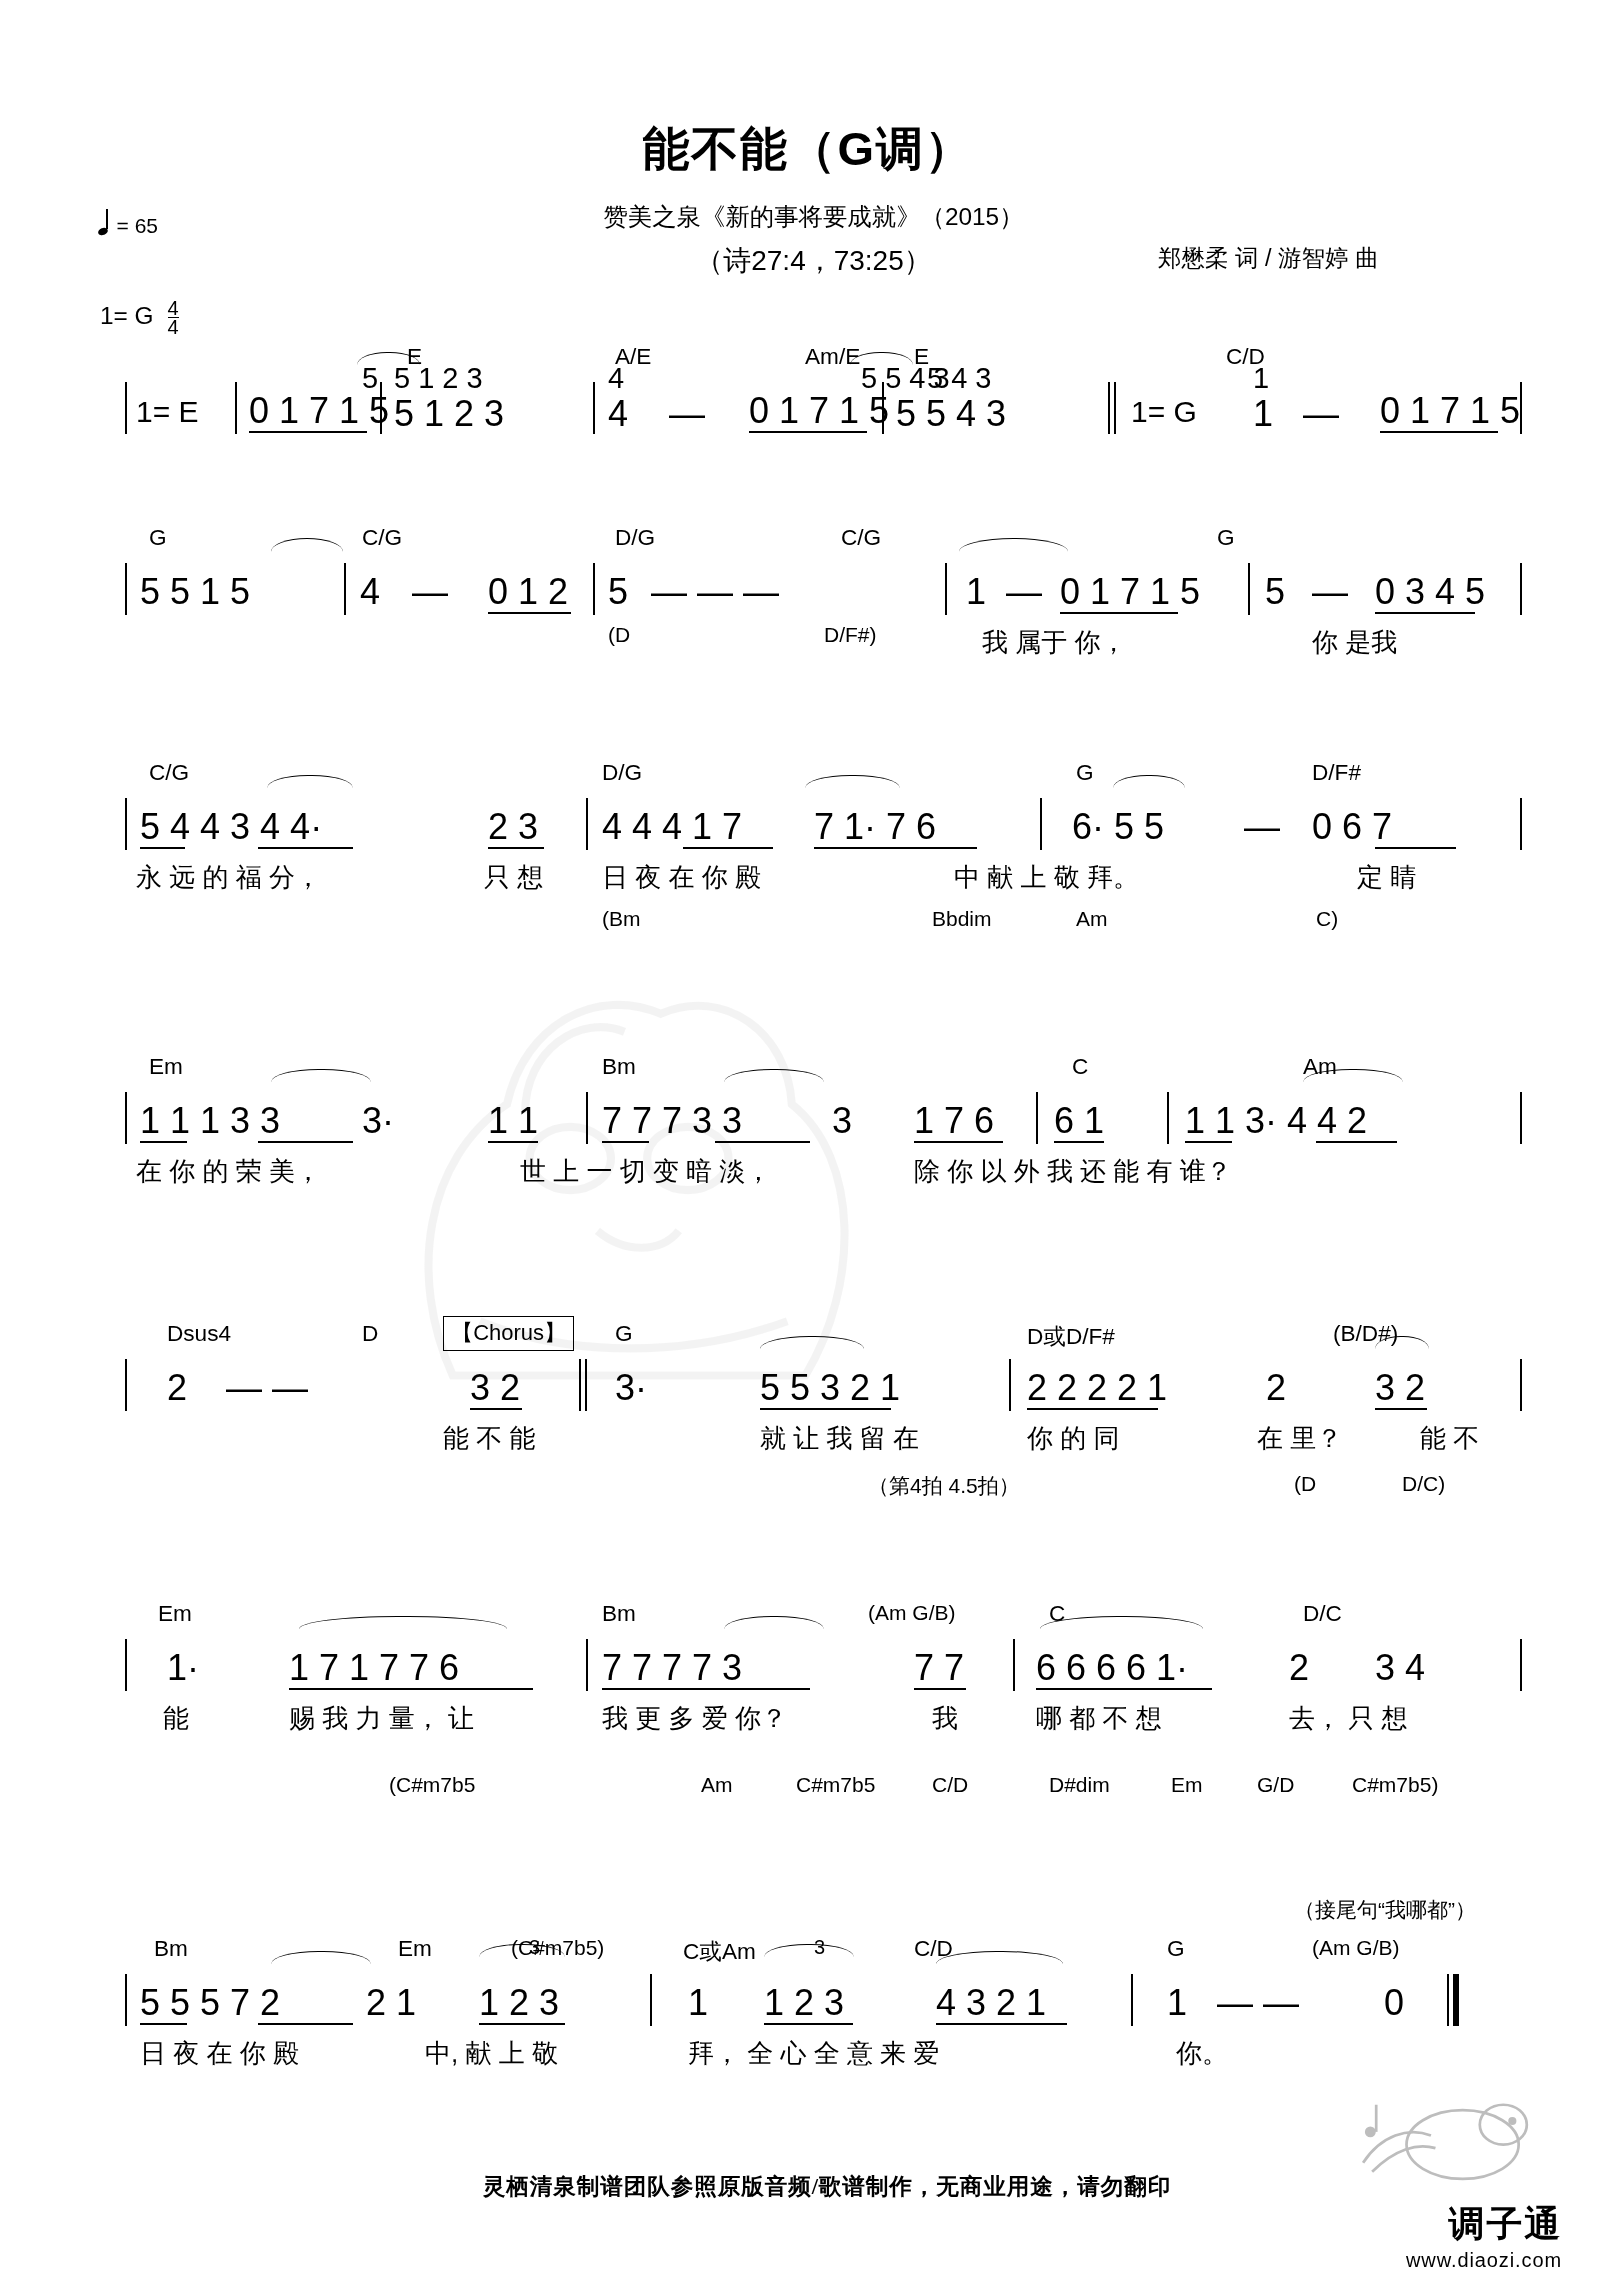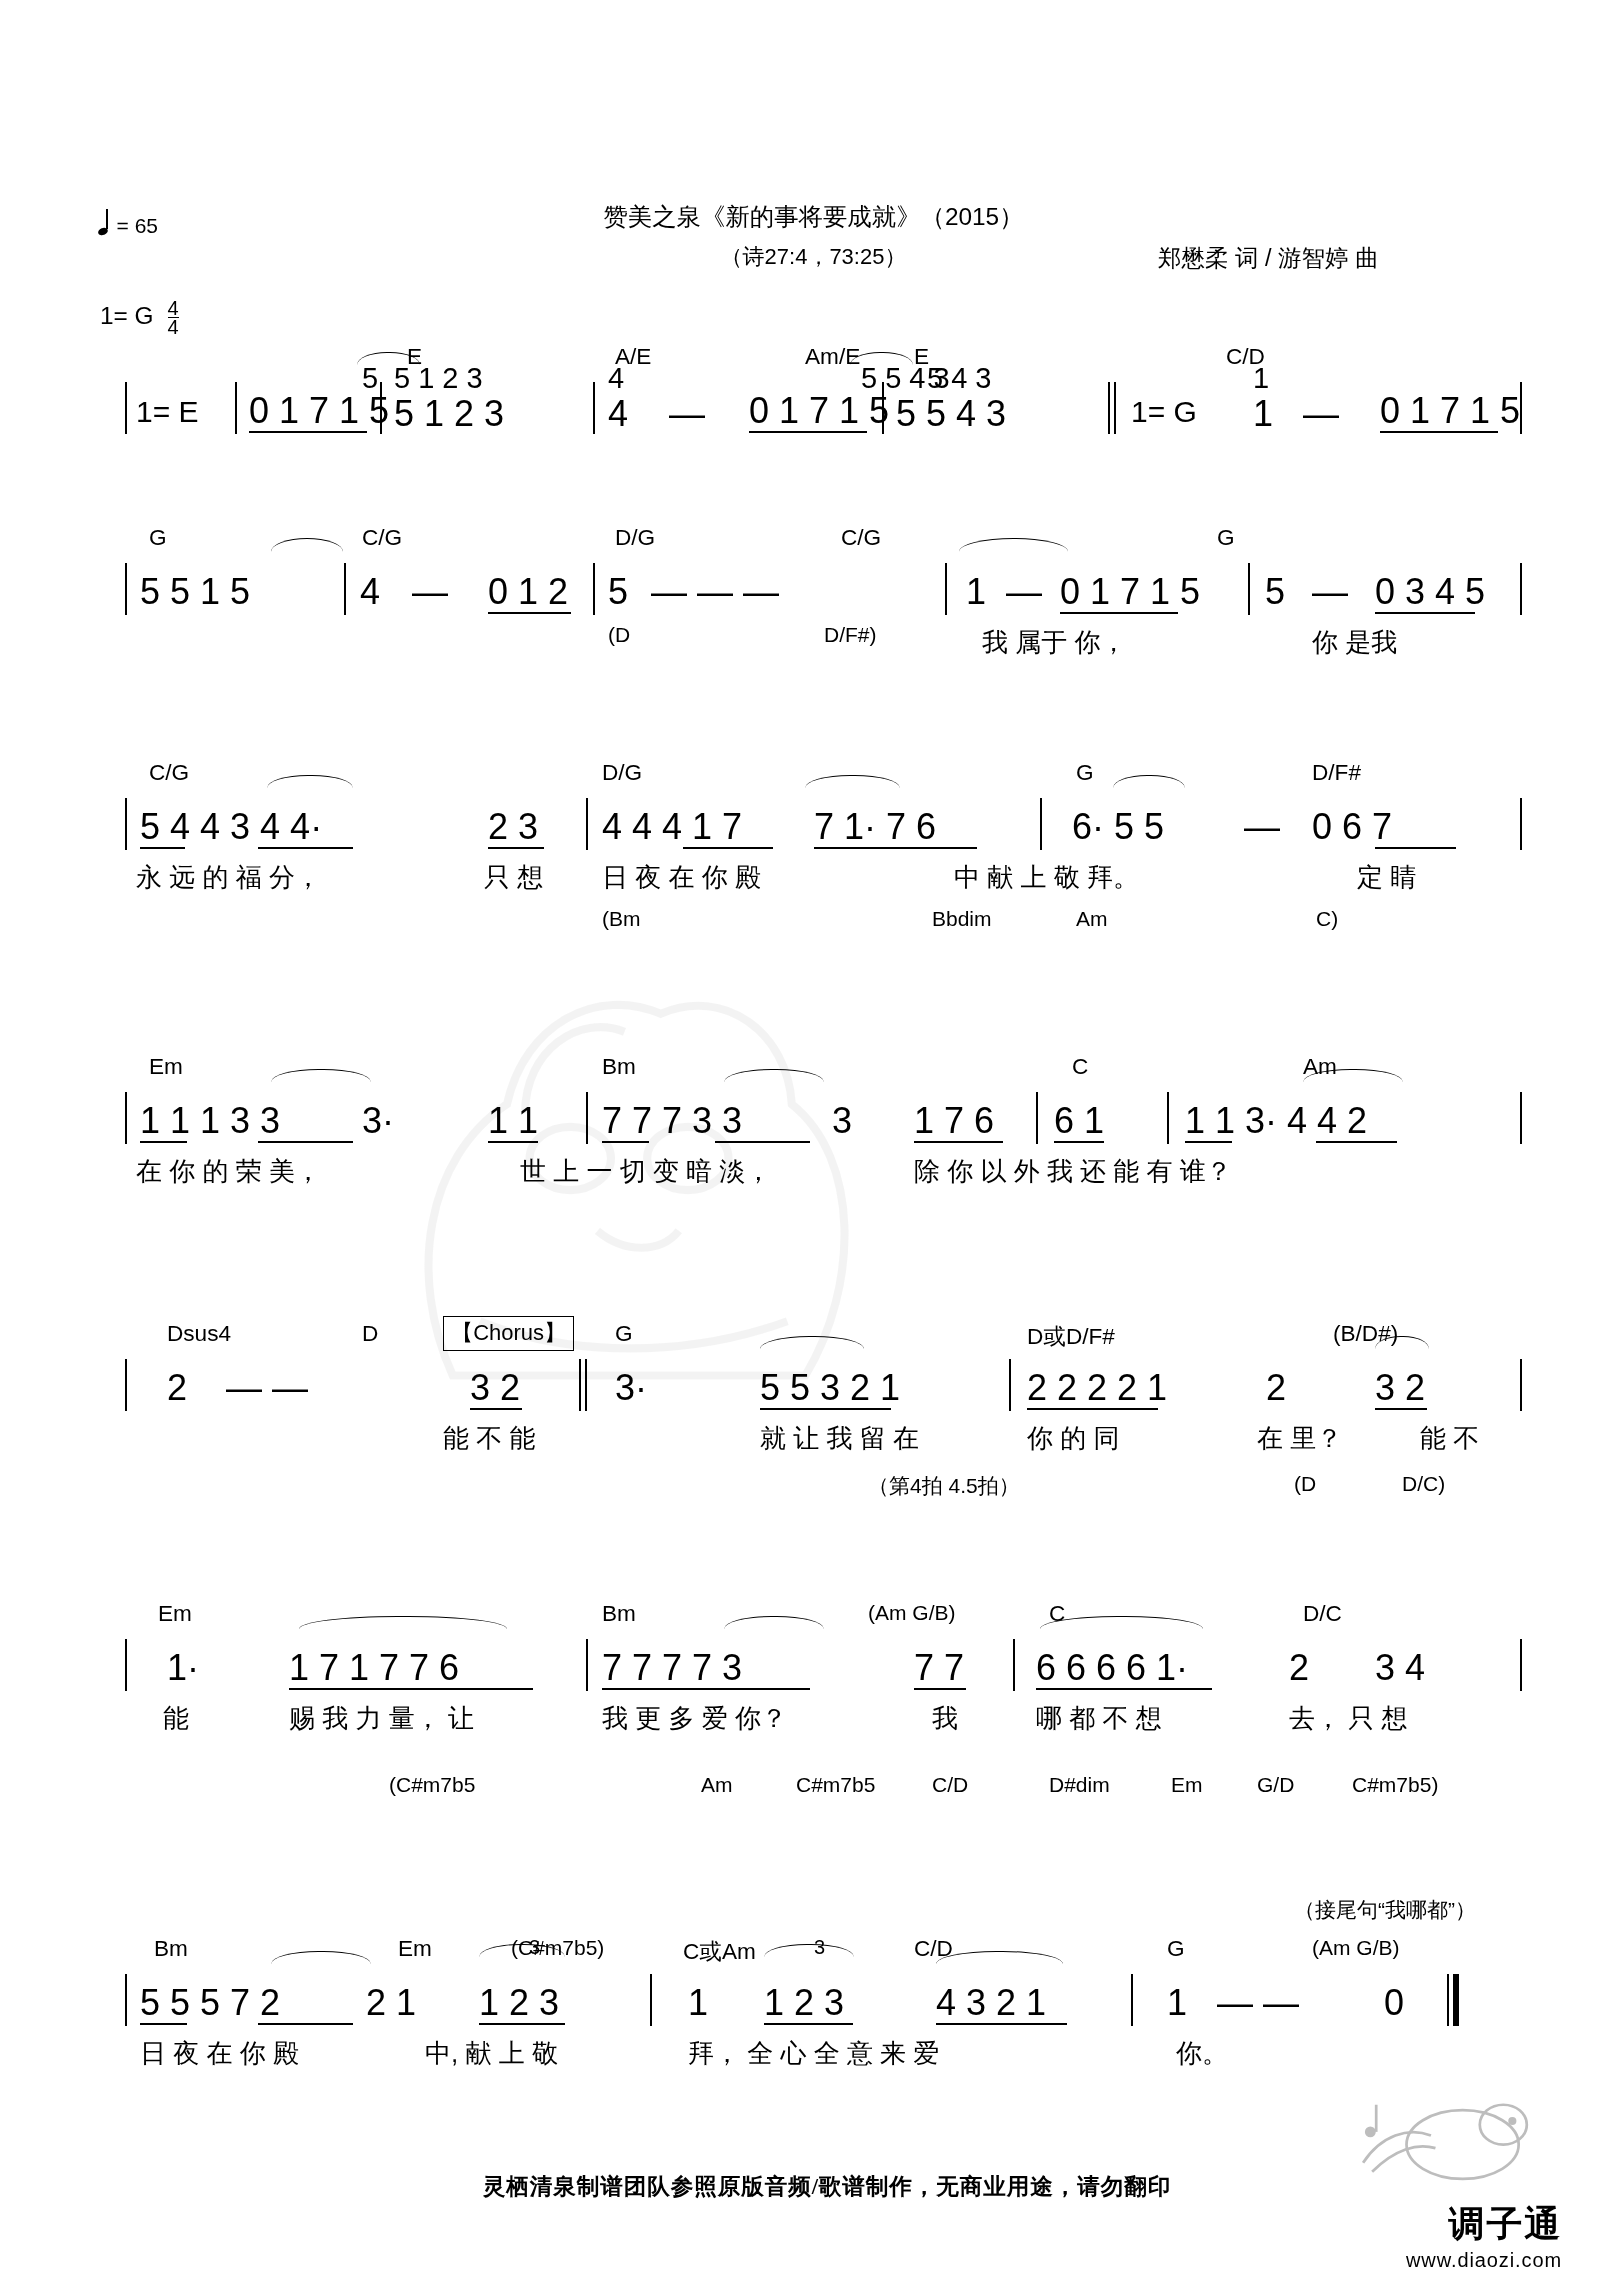--- a/index.html
+++ b/index.html
@@ -40,21 +40,21 @@
     width: 669px;
     text-align: center;
     font-size: 24.4px;
   }
   .subtitle2 {
     position: absolute;
     top: 242px;
     left: 479px;
     width: 669px;
     text-align: center;
-    font-size: 22px;
+    font-size: 28px;
   }
   .credits {
     position: absolute;
     top: 242px;
     left: 1158px;
     font-size: 23.5px;
   }
   .notebox {
     position: absolute;
     top: 166px;
@@ -228,20 +228,21 @@
     <g fill="none" stroke="#e9e9e9" stroke-width="9">
       <path d="M170 540 C120 430 140 300 230 240 C250 150 330 110 400 140 C470 110 540 160 545 240 C620 300 620 440 560 540 Z"></path>
       <path d="M250 250 C250 180 310 140 360 160"></path>
       <ellipse cx="300" cy="300" rx="45" ry="35"></ellipse>
       <ellipse cx="430" cy="300" rx="45" ry="35"></ellipse>
       <path d="M330 380 C360 405 400 405 420 380"></path>
       <path d="M200 480 C300 520 430 520 540 480"></path>
     </g>
   </svg>
 
+  <div class="title">能不能（G调）</div>
   <div class="subtitle1">赞美之泉《新的事将要成就》（2015）</div>
   <div class="subtitle2">（诗27:4，73:25）</div>
   <div class="credits">郑懋柔 词 / 游智婷 曲</div>
 
 
   <div class="tempo">
     <span class="qn"></span>
     <span>= 65</span>
   </div>
 

